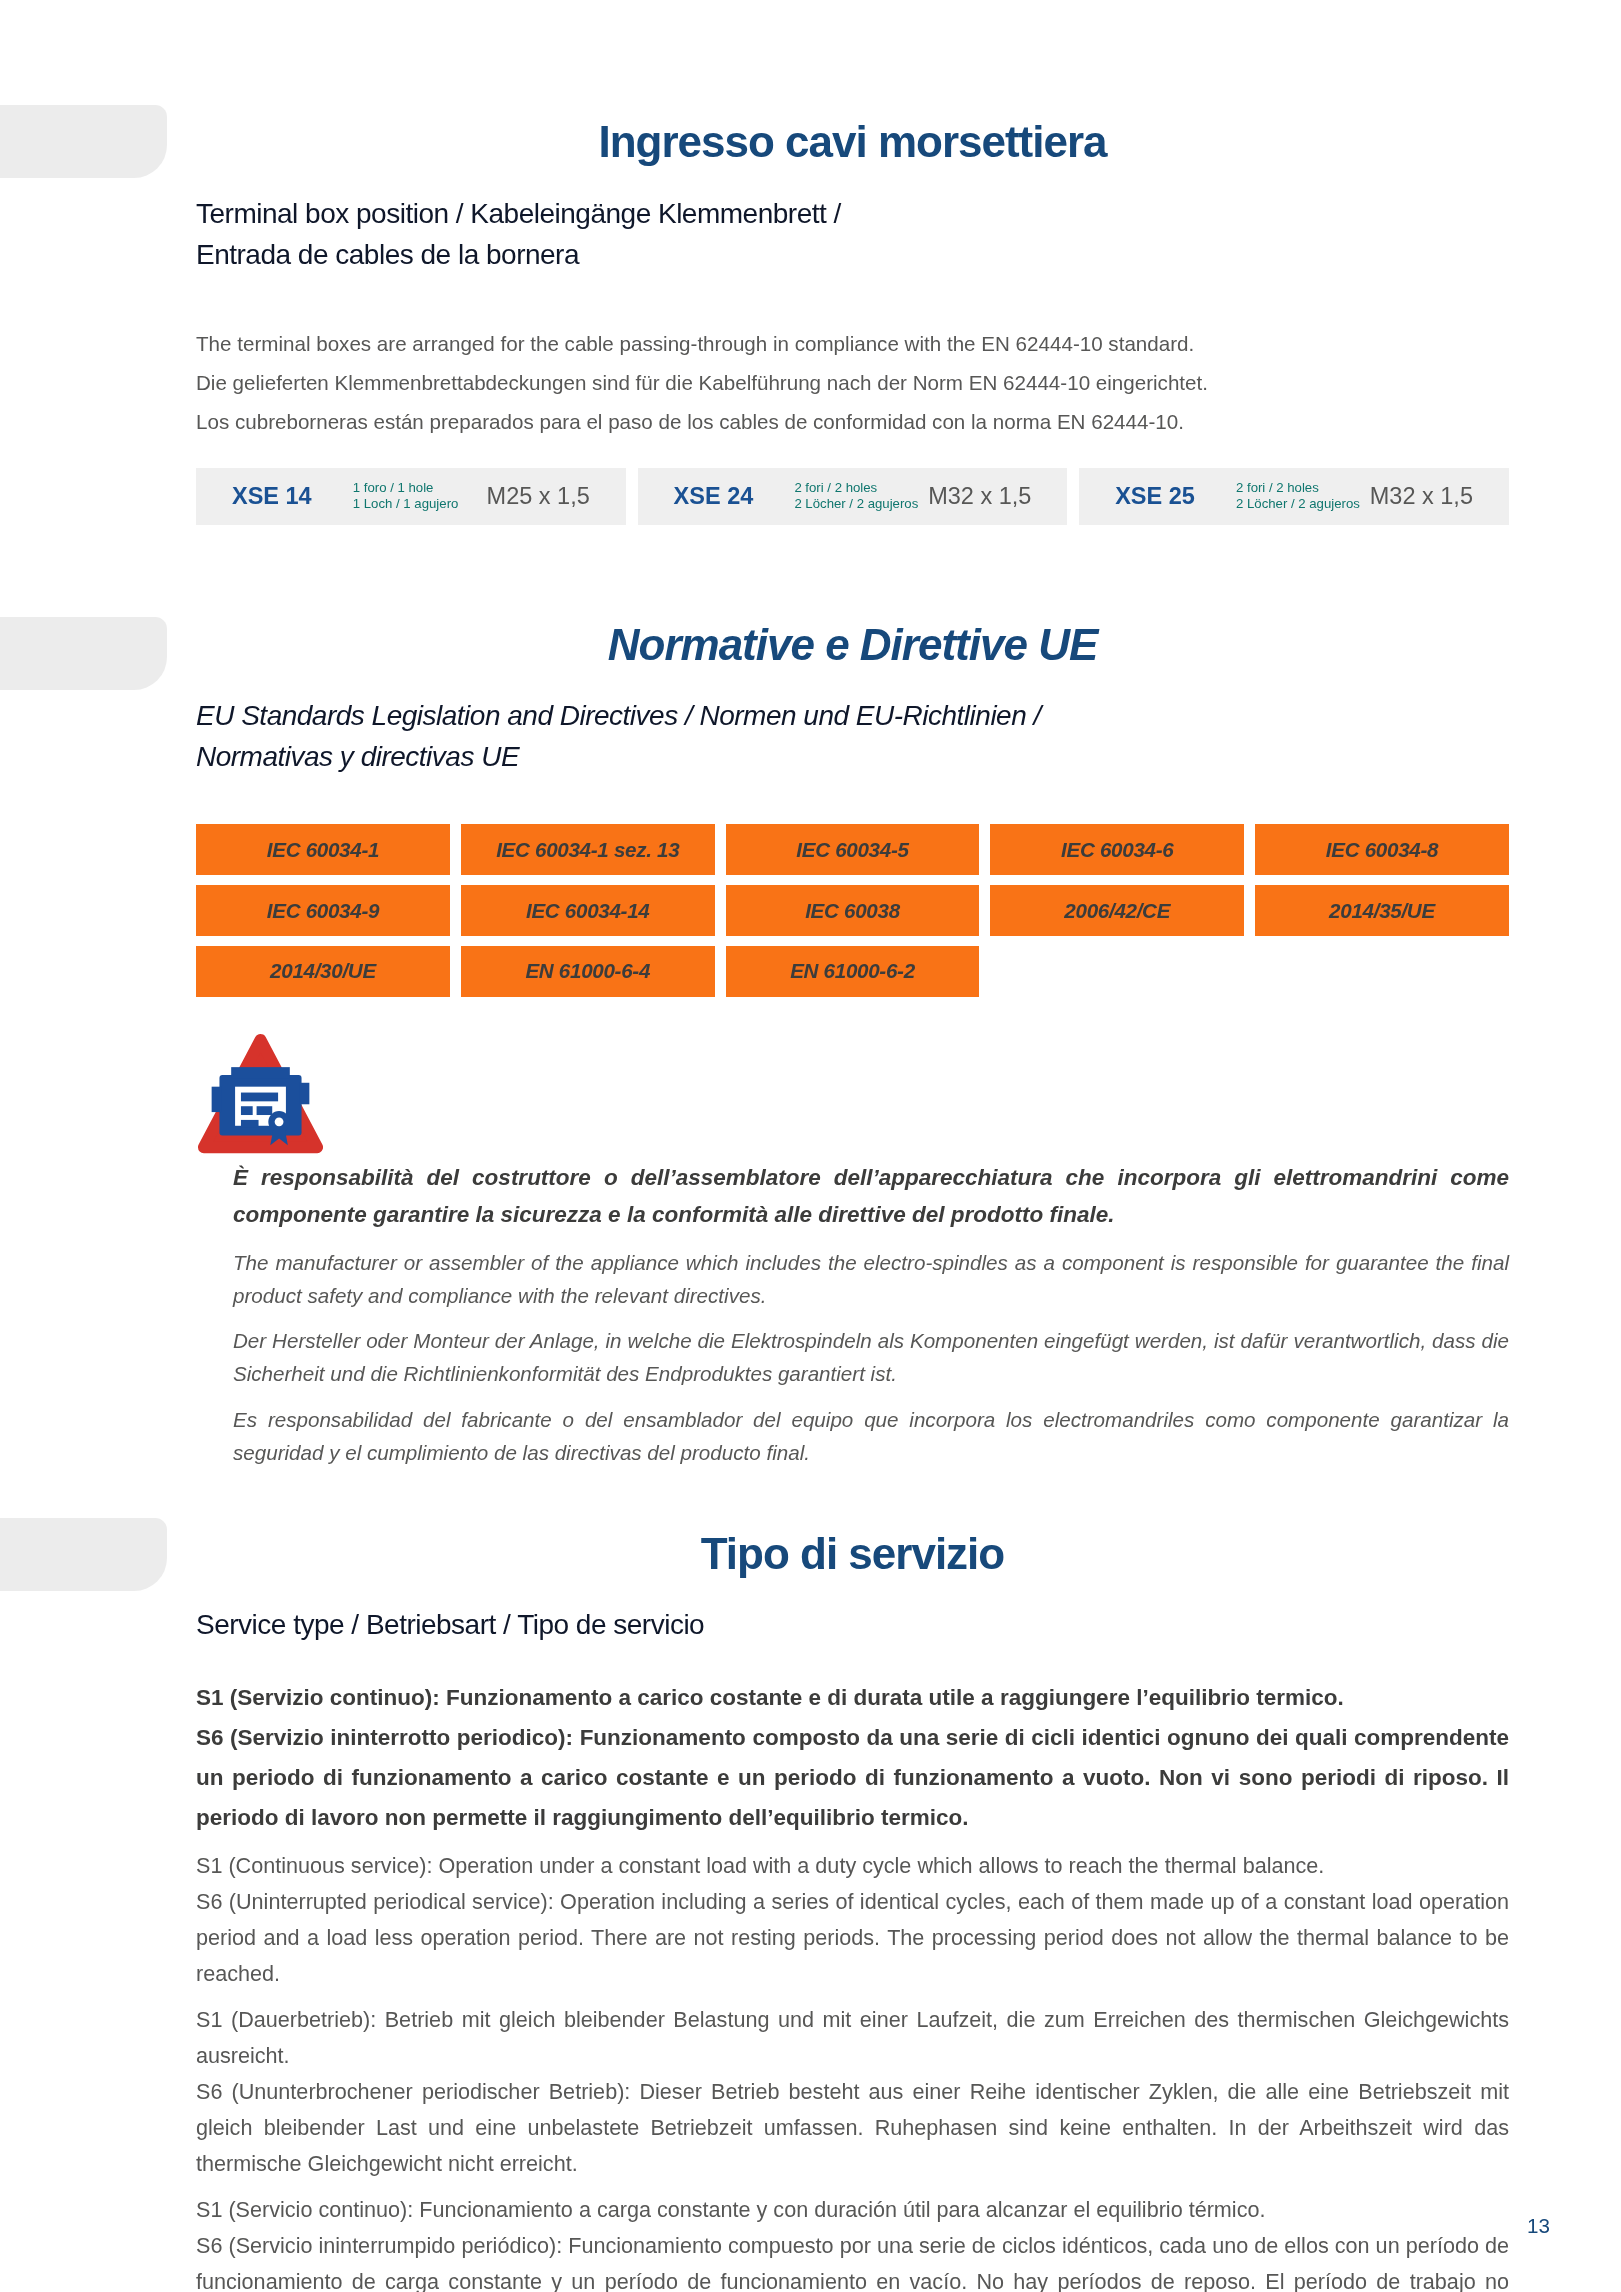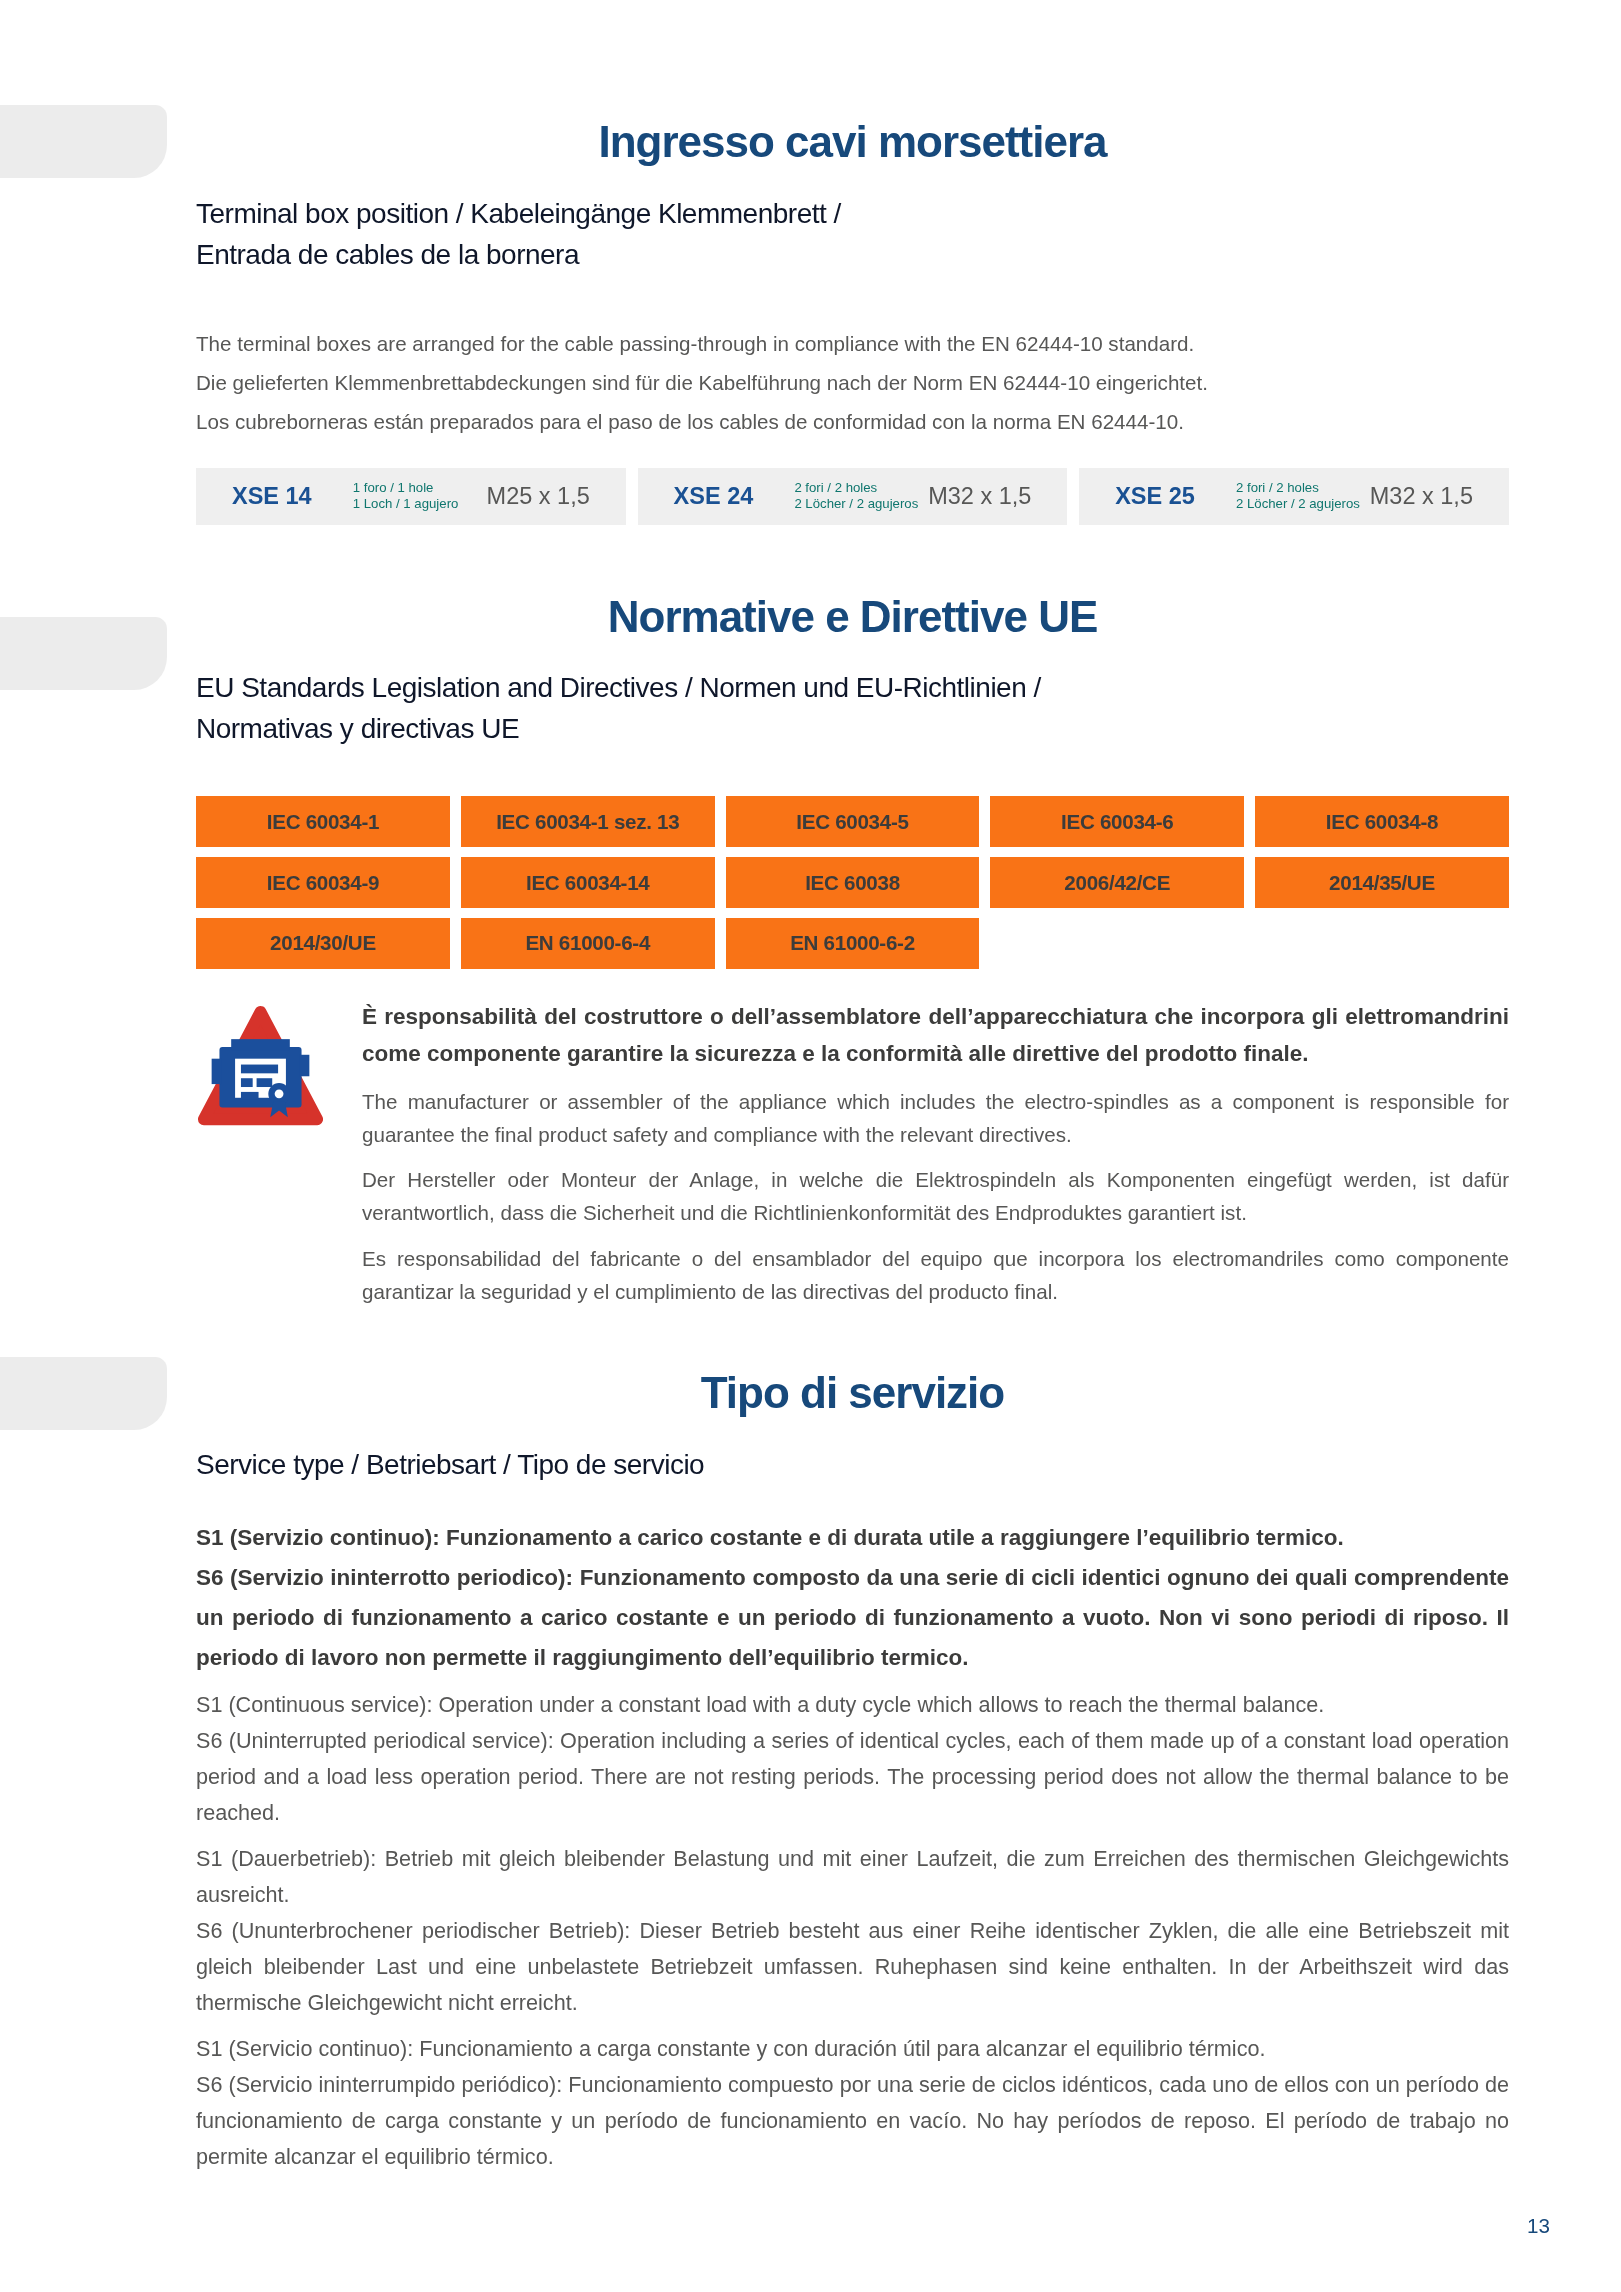--- a/index.html
+++ b/index.html
@@ -39,33 +39,33 @@
   .model-row{margin-top:27.4px;display:flex;gap:11.8px;}
   .model-cell{
     flex:1;height:57px;background:#EFEFEF;
     display:flex;align-items:center;justify-content:space-between;
     padding:0 36px;box-sizing:border-box;
   }
   .model-code{font-size:23.5px;font-weight:bold;color:#1A5193;white-space:nowrap;}
   .model-holes{font-size:13.2px;line-height:16.7px;color:#0f766e;display:flex;flex-direction:column;margin-left:13.7px;margin-right:auto;padding-left:27.4px;}
   .model-thread{font-size:23.5px;color:#575756;white-space:nowrap;}
 
-  .sec-standards{padding-top:66px;}
+  .sec-standards{padding-top:94px;font-style:italic;}
   .std-grid{
     margin-top:47px;
     display:grid;grid-template-columns:repeat(5,1fr);
     gap:9.8px 10.8px;
   }
   .std-cell{
     height:51px;background:#f97316;
     display:flex;align-items:center;justify-content:center;
     font-size:20.6px;font-weight:bold;color:#3C3C3B;letter-spacing:-0.3px;
   }
 
-  .note{margin-top:29px;display:flex;align-items:flex-start;}
+  .note{margin-top:29px;display:flex;align-items:flex-start;flex-direction:column;}
   .note-icon{width:129px;height:129px;flex:none;margin-top:3.9px;}
   .note-text{margin-left:37px;flex:1;}
   .note-text p{margin:0;text-align:justify;}
   .note-b{font-size:22.5px;line-height:37px;font-weight:bold;color:#3C3C3B;}
   .note-p{font-size:20.6px;line-height:33px;color:#575756;margin-top:12.7px !important;}
 
   .sec-service{padding-top:59px;}
   .svc{margin-top:33px;}
   .svc p{margin:0;text-align:justify;}
   .svc-b{font-size:22.5px;line-height:40px;font-weight:bold;color:#3C3C3B;}

